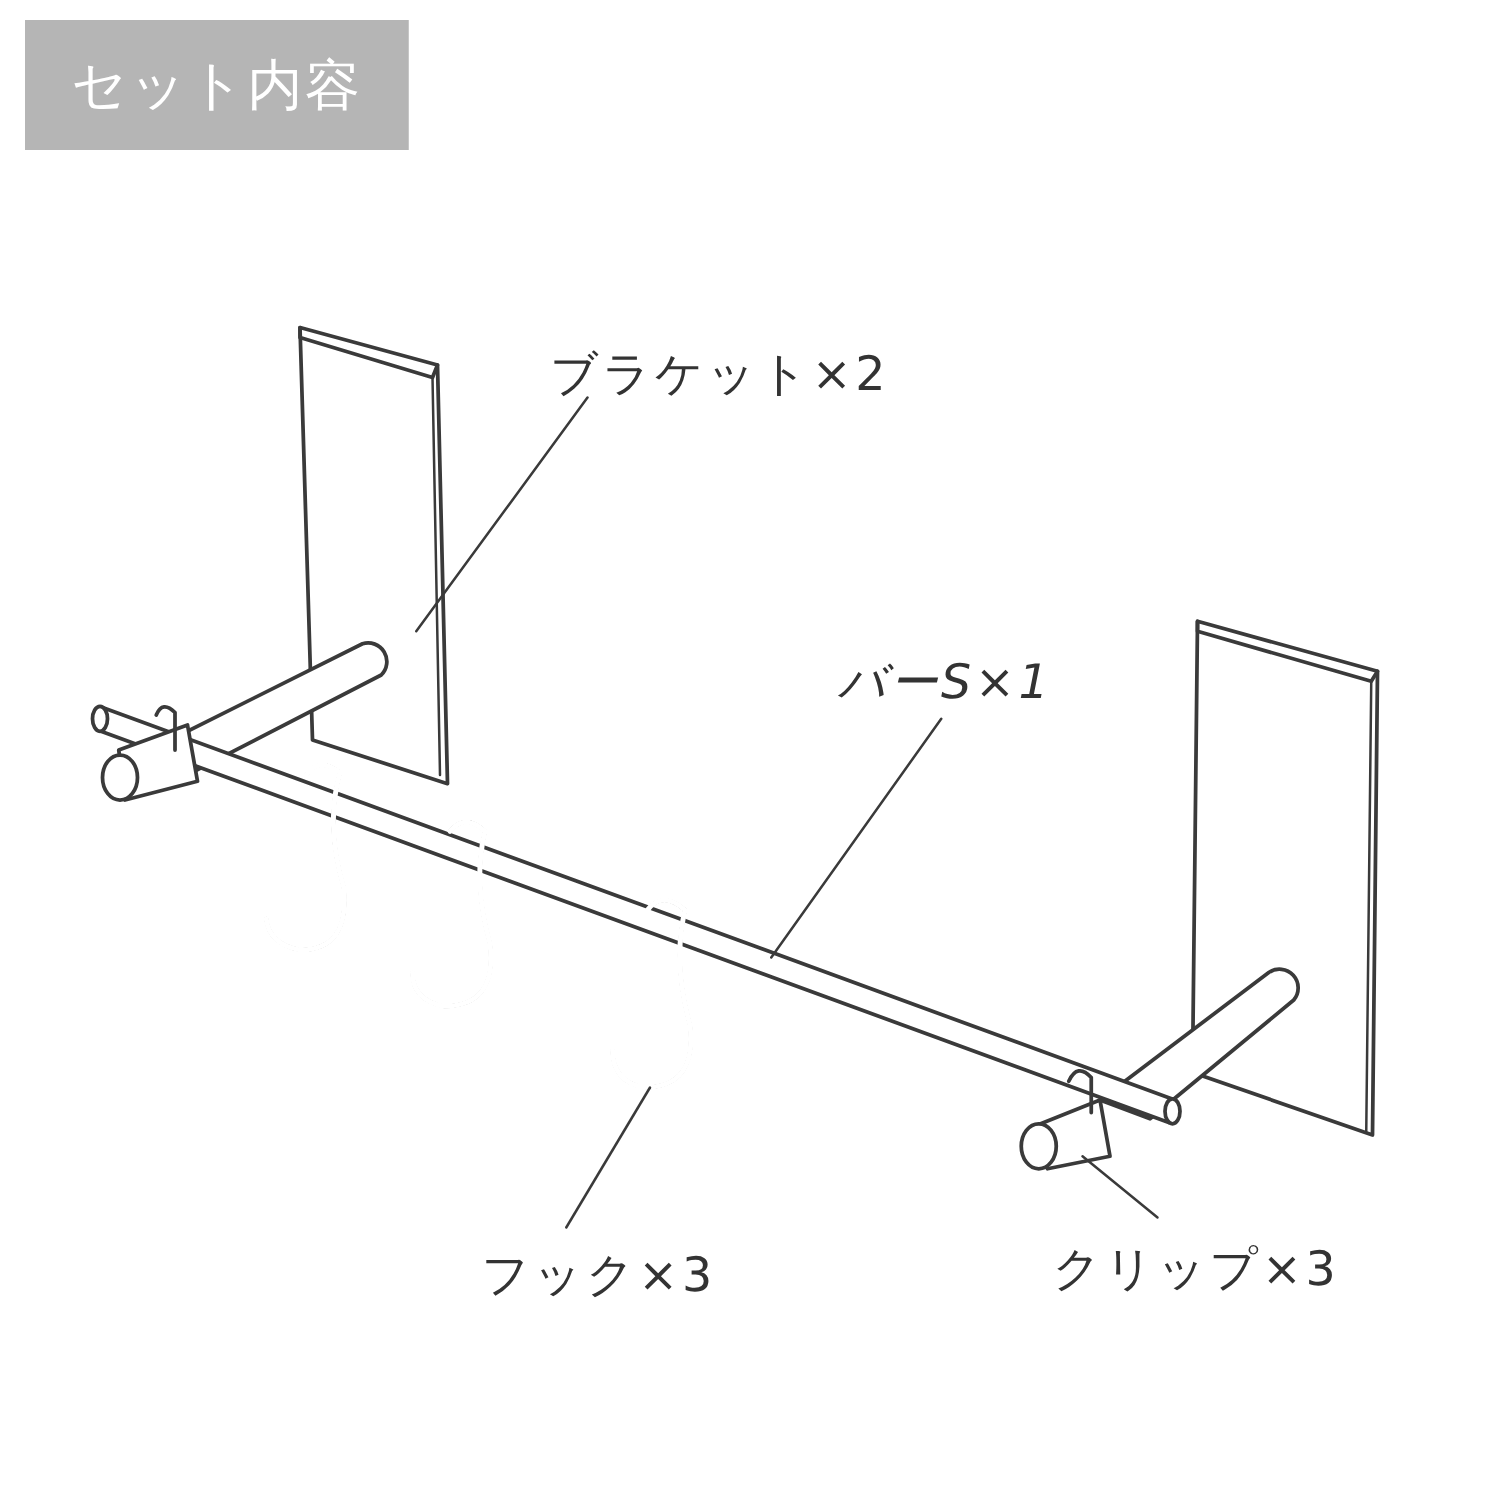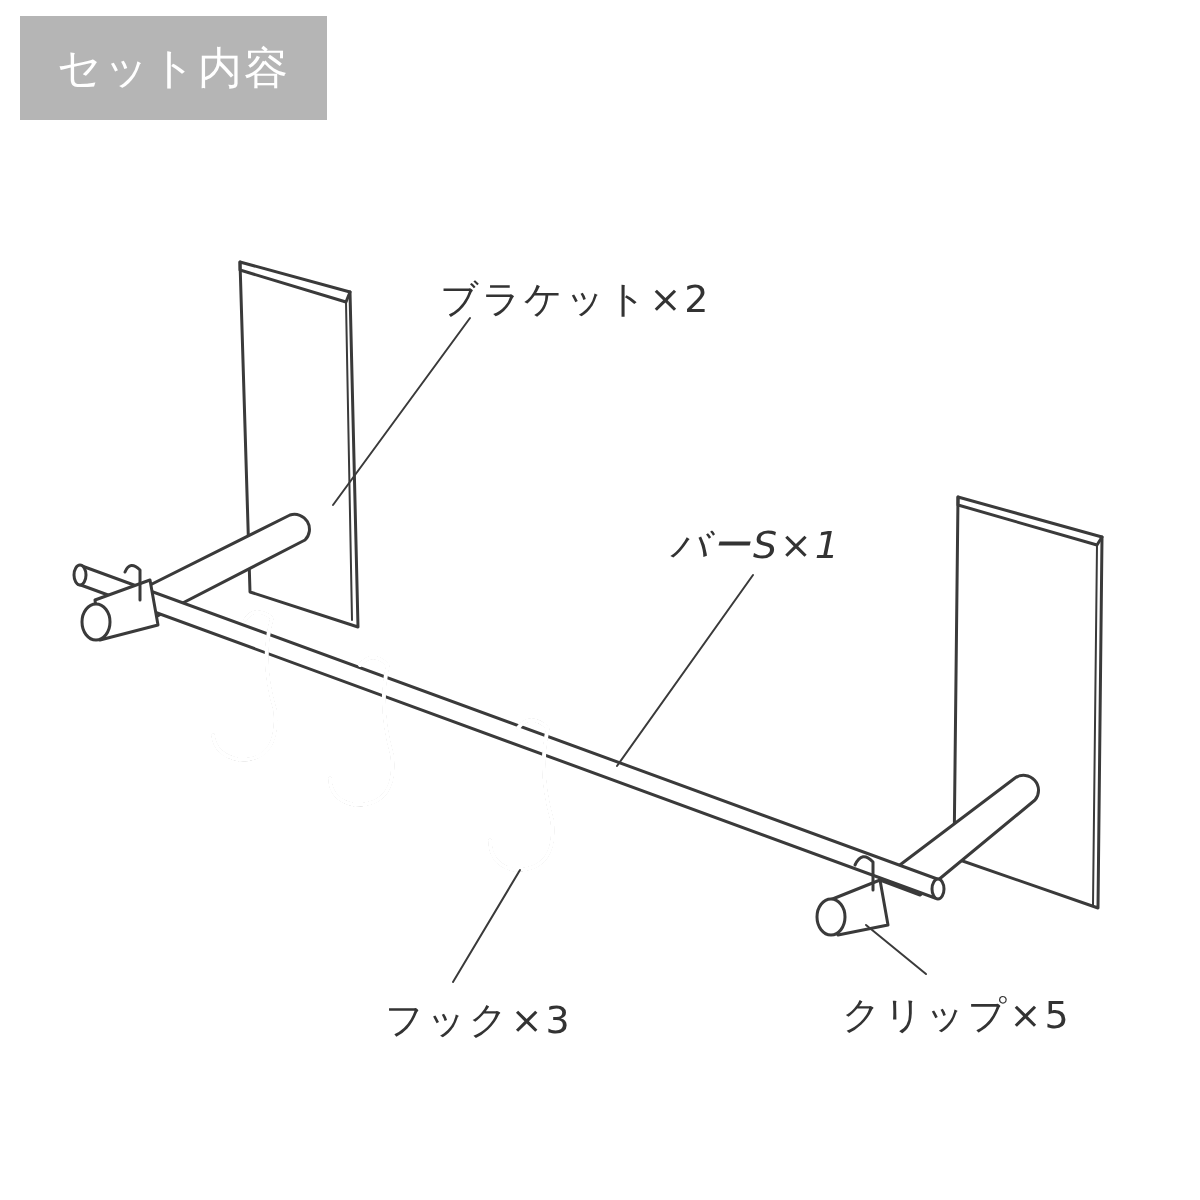--- a/index.html
+++ b/index.html
@@ -76,13 +76,13 @@
 
   <line class="thin" x1="470" y1="318" x2="333" y2="505"></line>
   <line class="thin" x1="753" y1="575" x2="617" y2="766"></line>
   <line class="thin" x1="520" y1="870" x2="453" y2="982"></line>
   <line class="thin" x1="866" y1="925" x2="926" y2="974"></line>
 </svg>
 
 <div class="label" style="left:440px; top:254px;margin-top:20px;">ブラケット×2</div>
 <div class="label" style="left:670px; top:520px;font-style:italic;">バーS×1</div>
 <div class="label" style="left:385px; top:995px;">フック×3</div>
-<div class="label" style="left:842px; top:990px;">クリップ×5</div>
+<div class="label" style="left:842px; top:990px;">クリップ×3</div>
 
 </body></html>

